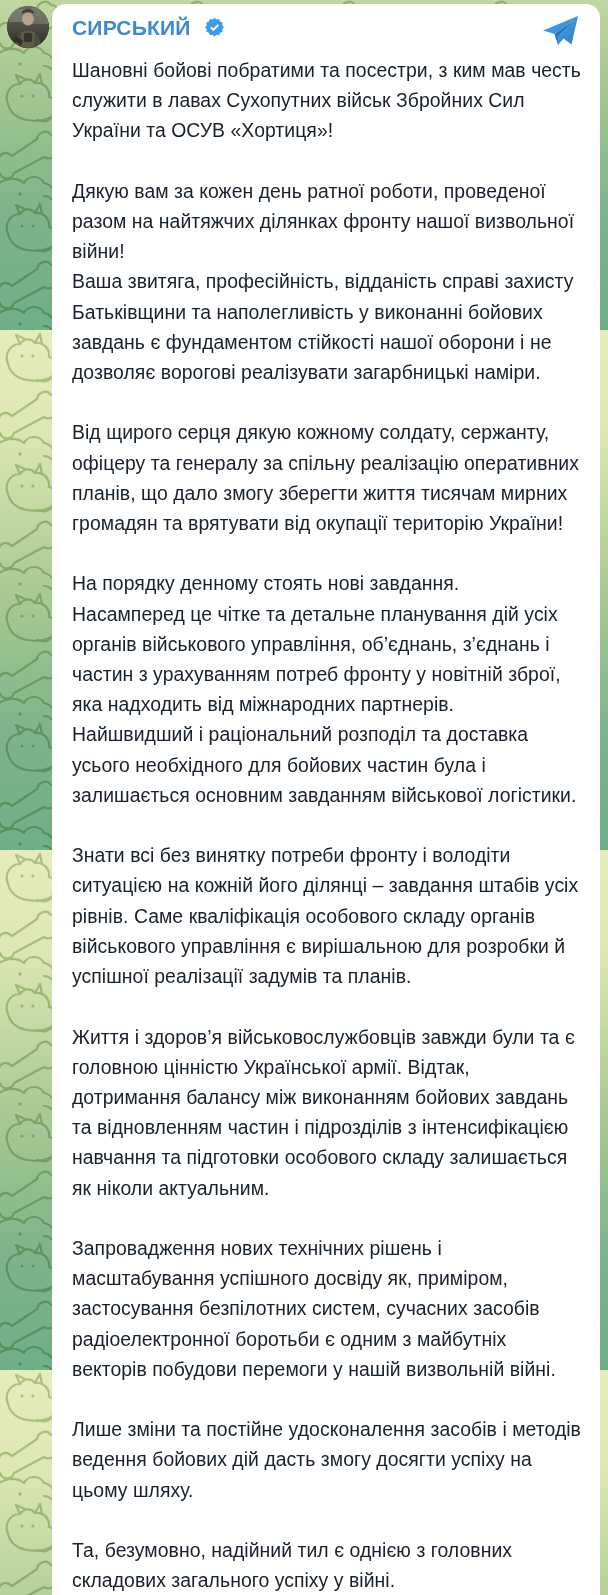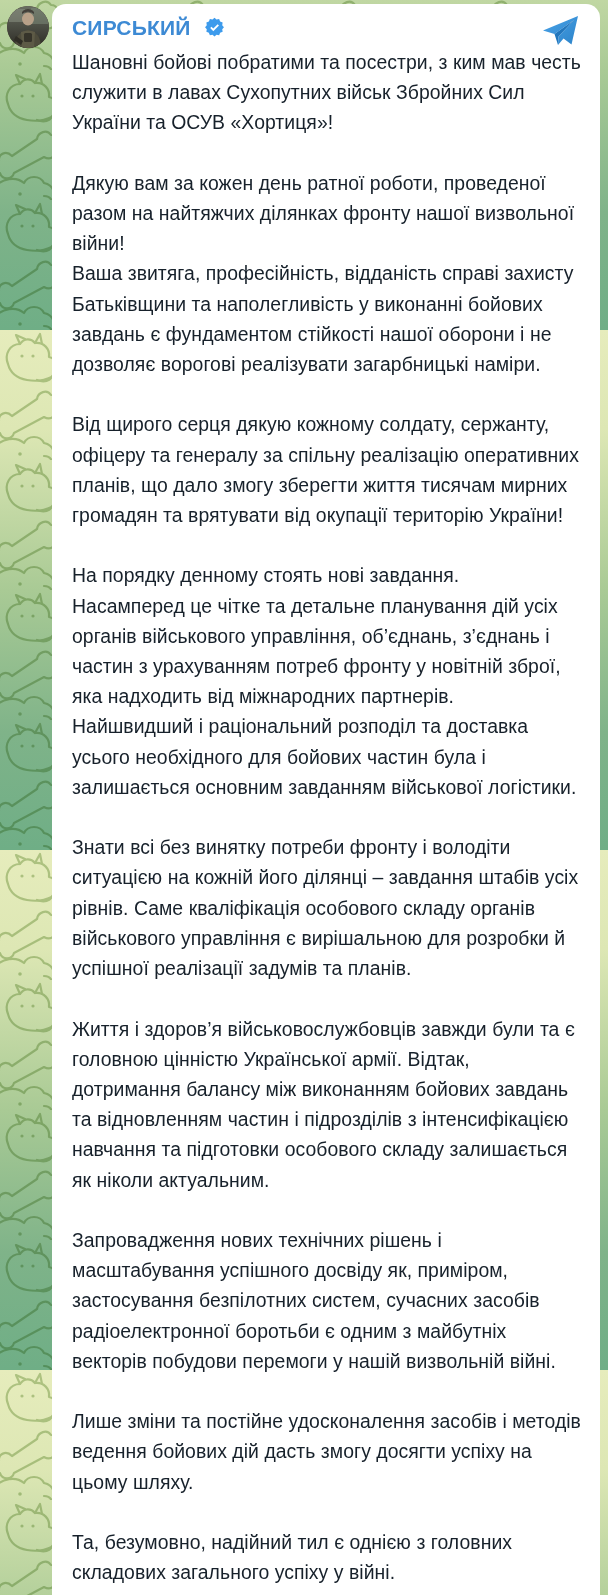--- a/index.html
+++ b/index.html
@@ -67,21 +67,21 @@
     min-height:1591px;
     background:#ffffff;
     border-radius:14px 14px 0 0;
     z-index:2;
     padding:11px 18px 0 20px;
   }
 
   #bubble-header {
     position:relative;
     height:29px;
-    margin-bottom:3px;
+    margin-bottom:11px;
   }
 
   #channel-title {
     display:inline-block;
     vertical-align:middle;
     font-size:21px;
     font-weight:700;
     letter-spacing:0.2px;
     color:#3d8ad4;
     line-height:26px;

